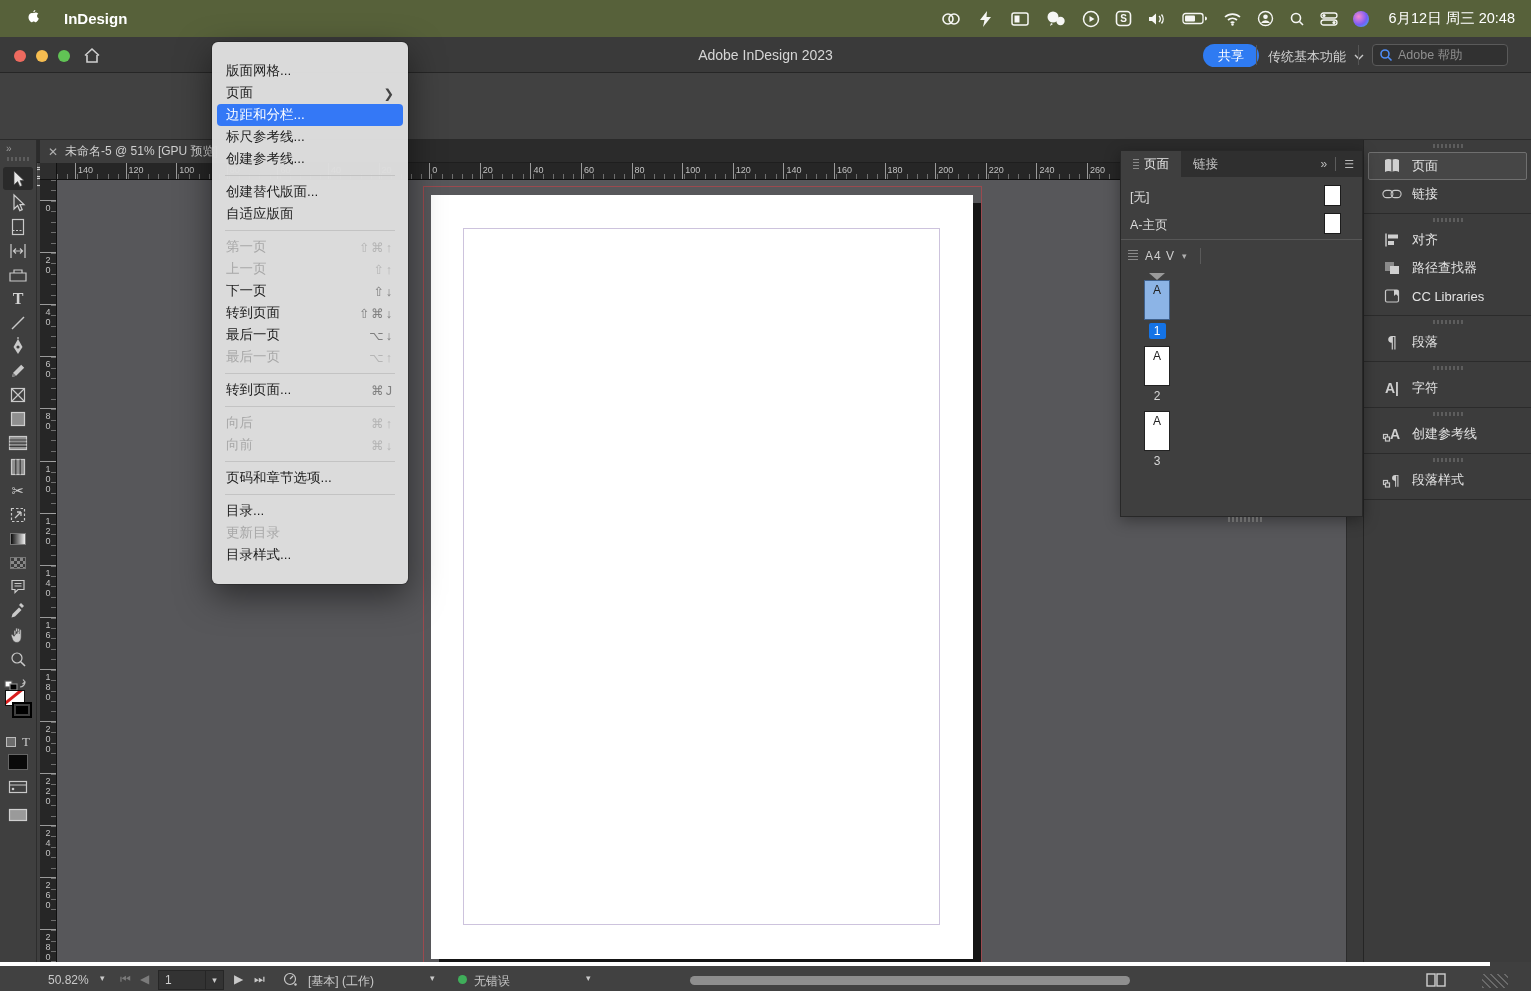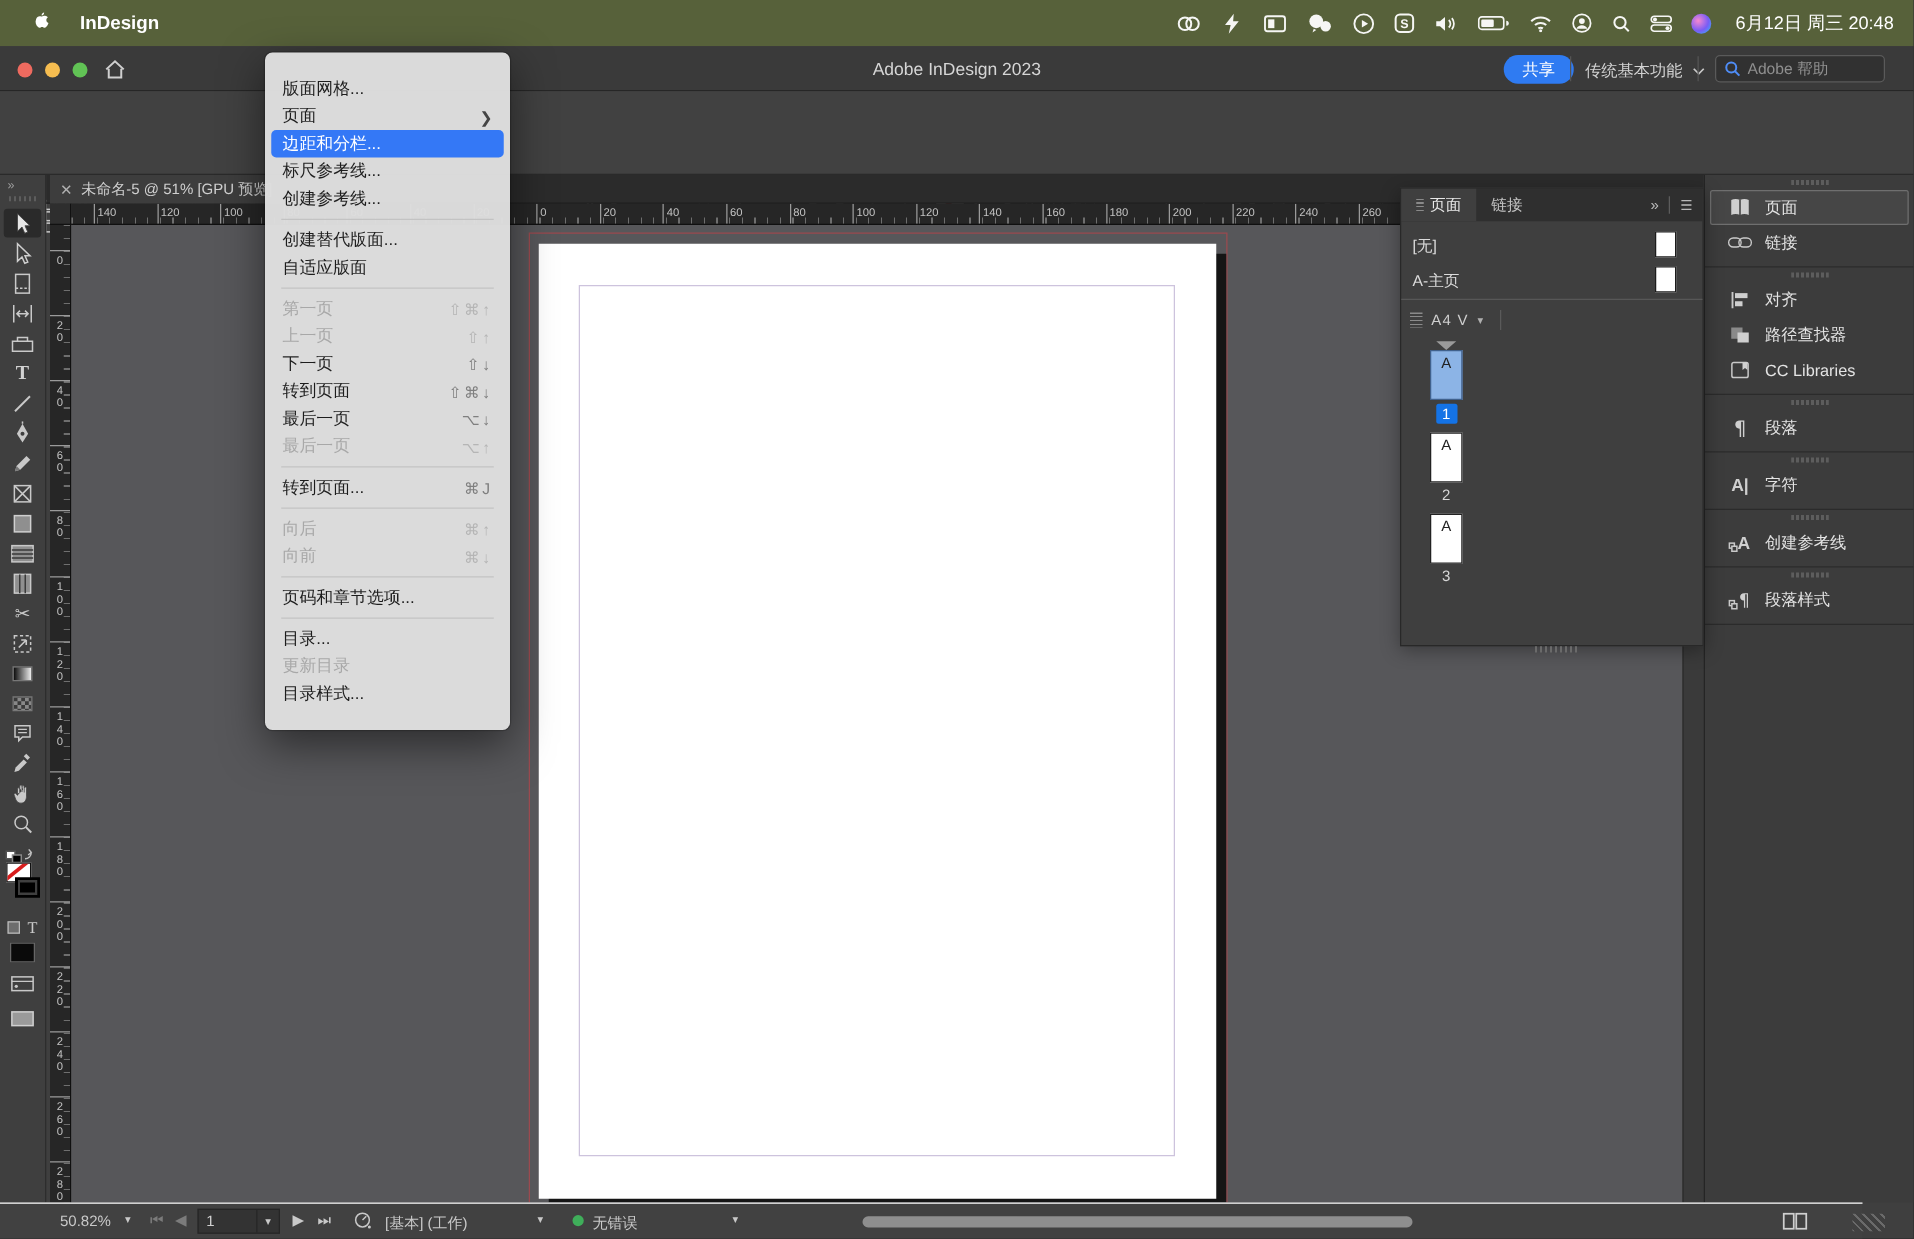--- a/index.html
+++ b/index.html
@@ -126,21 +126,21 @@
 
 
 #dock{position:absolute;left:1363px;top:140px;width:168px;height:822px;background:#3c3c3c;border-left:1px solid #252525}
 .dock-group{border-bottom:1px solid #2b2b2b;padding:2px 0 5px}
 .dock-grip{width:30px;height:4px;margin:2px auto 4px;background:repeating-linear-gradient(90deg,#5d5d5d 0 2px,transparent 2px 4px)}
 .dock-item{height:28px;display:flex;align-items:center;gap:10px;padding:0 0 0 13px;margin:0 4px;font-size:13px;color:#e3e3e3;border:1px solid transparent}
 .dock-item.selected{background:#464646;border-color:#6f6f6f;border-radius:2px}
 .dock-item .dicon{width:20px;display:flex;justify-content:center;color:#cfcfcf;font-size:15px}
 
 
-#statusbar{position:absolute;left:0;top:962px;width:1490px;height:29px;background:#414141;border-top:1px solid #ffffff;font-size:12px;color:#c9c9c9}
+#statusbar{position:absolute;left:0;top:962px;width:1490px;height:29px;background:#414141;border-top:4px solid #ffffff;font-size:12px;color:#c9c9c9}
 .sb{position:absolute;top:7px;white-space:nowrap}
 .sb-btn{color:#c9c9c9}.sb-btn.dis{color:#7b7b7b}
 #sb-pagebox{position:absolute;left:120px;top:4px;width:66px;height:20px;background:#333;border:1px solid #262626;display:flex;align-items:center}
 #sb-pagebox input{width:44px;background:transparent;border:none;outline:none;color:#cfcfcf;font-size:12px;padding-left:6px;font-family:inherit}
 #sb-pagebox .chevz{margin-left:auto;width:18px;height:100%;border-left:1px solid #262626;display:flex;align-items:center;justify-content:center}
 #hscroll-thumb{position:absolute;left:690px;top:10px;width:440px;height:9px;border-radius:5px;background:#8e8e8e}
 #sb-spread{position:absolute;left:1425px;top:6px}
 #sb-grip{position:absolute;left:1482px;top:8px;width:26px;height:14px;
   background:repeating-linear-gradient(45deg,#6a6a6a 0 1.5px,transparent 1.5px 5px)}
 

